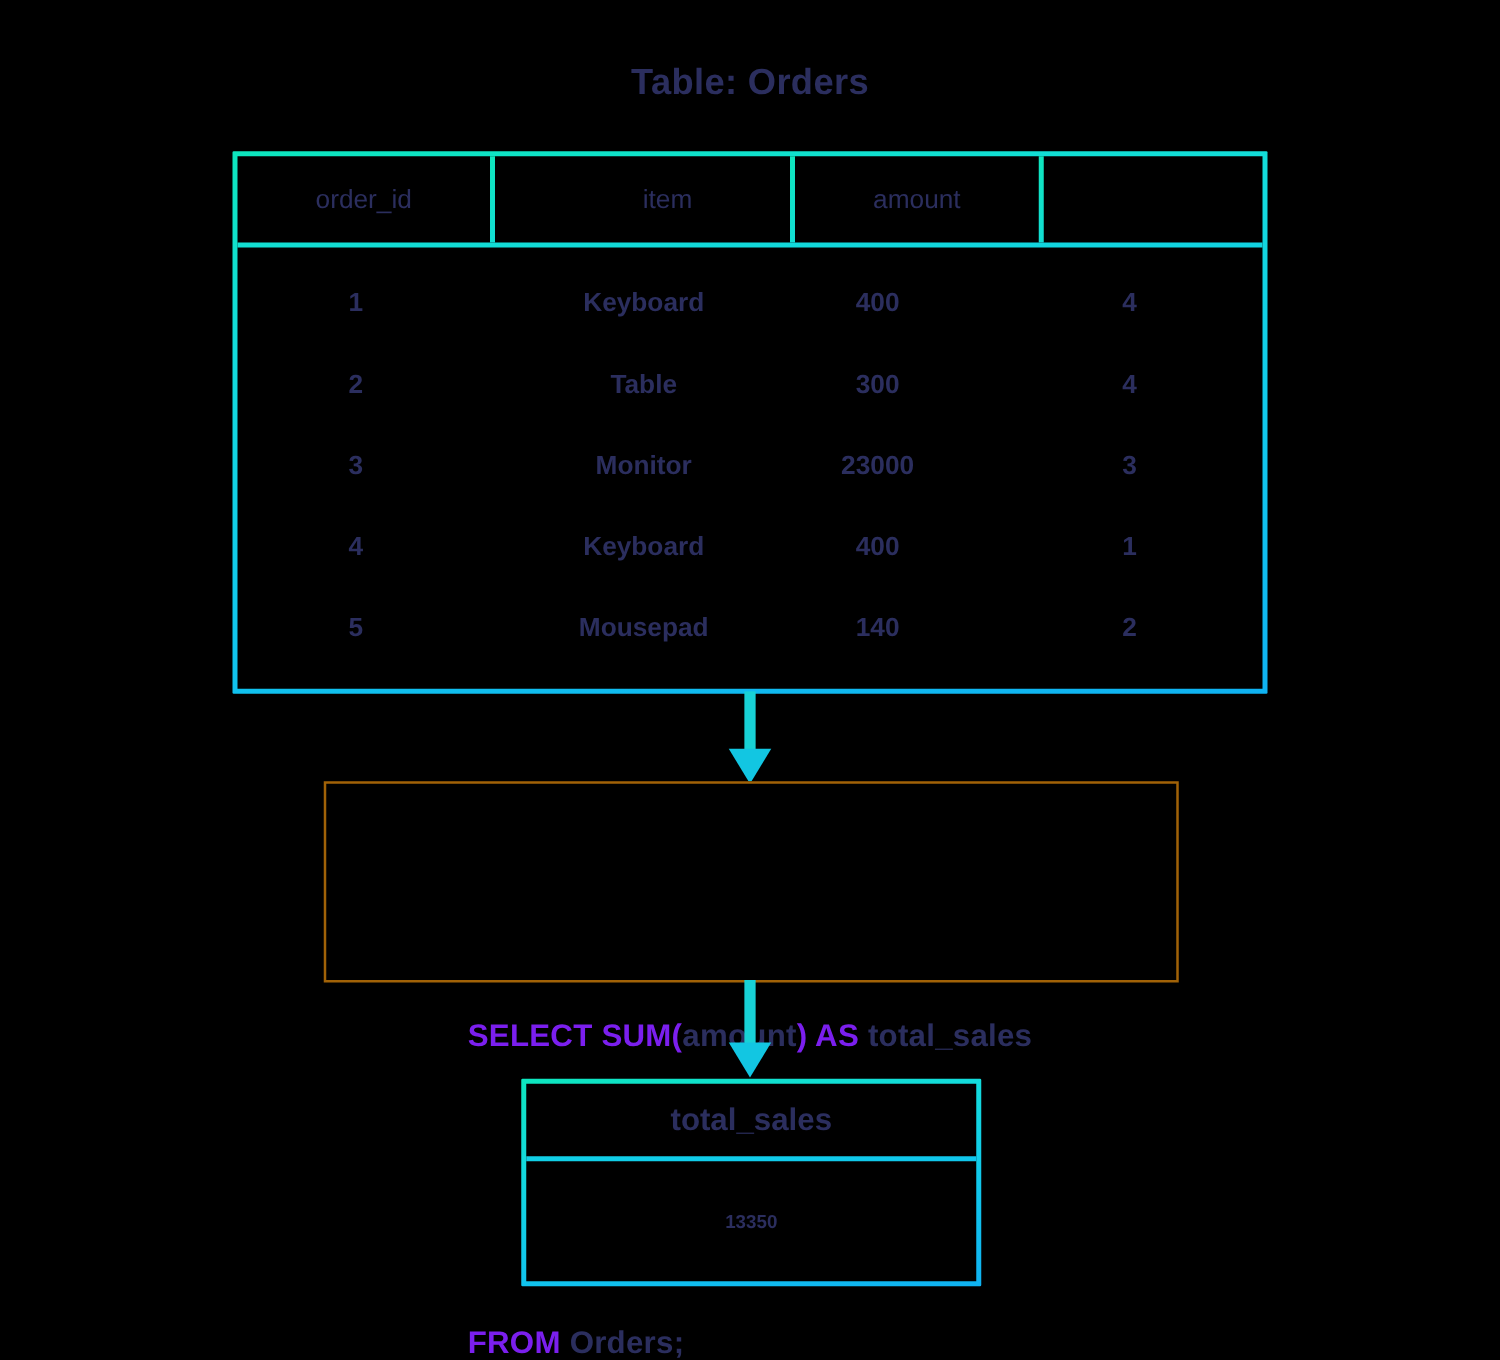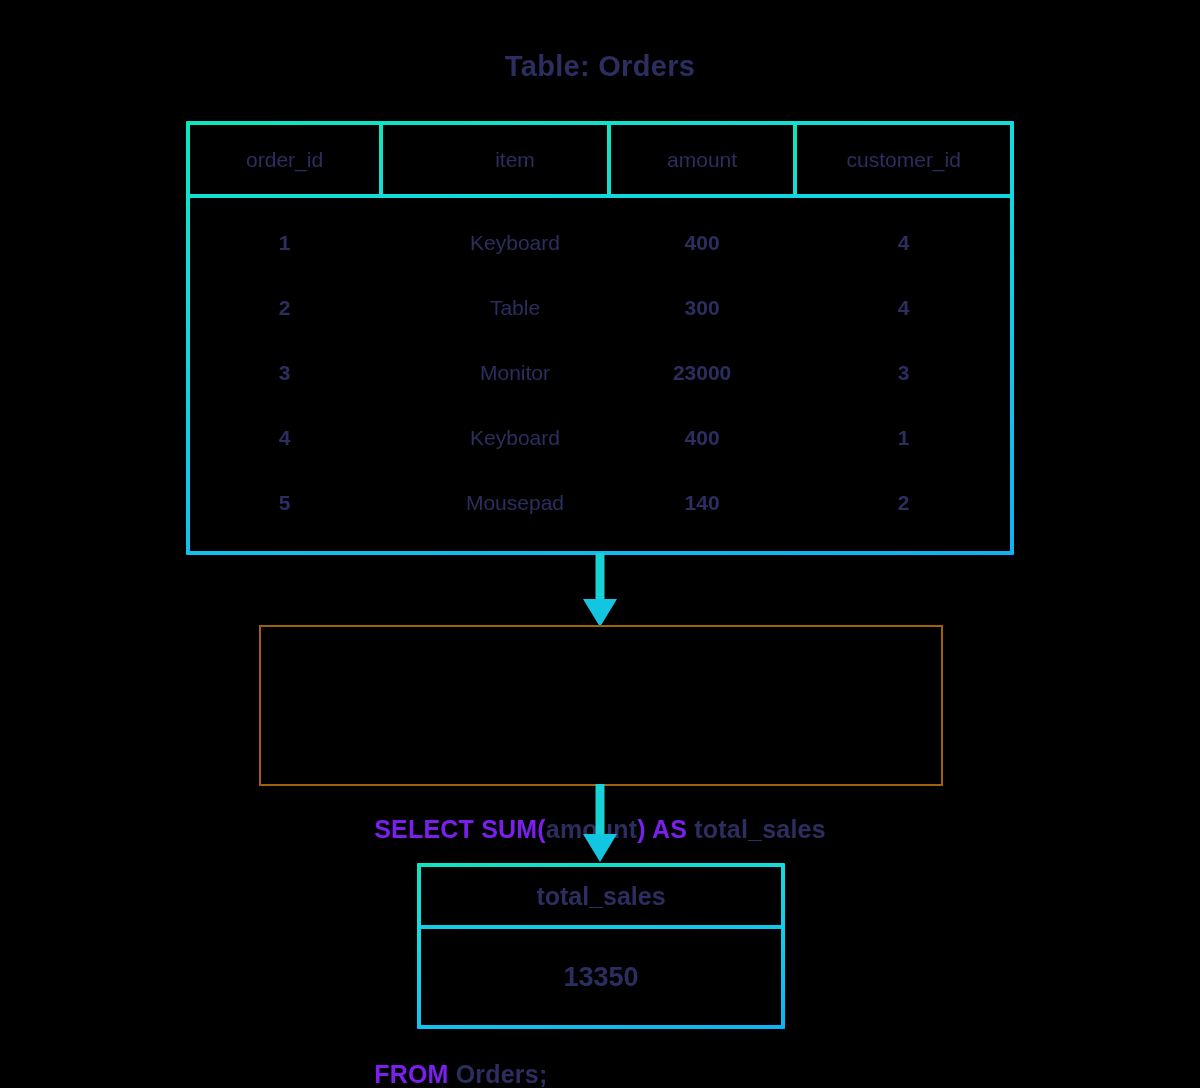--- a/index.html
+++ b/index.html
@@ -109,21 +109,21 @@
   .tbl-headrow .vsep {
     background: linear-gradient(180deg, #0EE6BE, #12DED4);
   }
 
   .head-cell {
     font-size: 21px;
     font-weight: normal;
   }
   .body-cell {
     font-size: 21px;
-    font-weight: normal;
+    font-weight: bold;
   }
   .body-cell.num {
     font-weight: bold;
   }
 
   
   .arrow {
     position: absolute;
   }
 
@@ -179,21 +179,21 @@
     height: 4px;
     flex: none;
     background: linear-gradient(90deg, #11CFE6, #10C6EC);
   }
   .res-body {
     flex: 1;
     display: flex;
     align-items: center;
     justify-content: center;
     color: #2B2E5E;
-    font-size: 27px;
+    font-size: 15px;
     font-weight: bold;
   }
 </style>
 </head>
 <body>
 
 <div id="diagram-root">
 
   <div class="diagram-title">Table: Orders</div>
 
@@ -203,21 +203,20 @@
 
     <div class="tbl-grid">
 
       <div class="tbl-headrow">
         <div class="cell head-cell c-order">order_id</div>
         <div class="vsep"></div>
         <div class="cell head-cell c-item">item</div>
         <div class="vsep"></div>
         <div class="cell head-cell c-amount">amount</div>
         <div class="vsep"></div>
-        <div class="cell head-cell c-cust">customer_id</div>
       </div>
 
       <div class="tbl-headsep"></div>
 
       <div class="tbl-body">
 
         <div class="tbl-row">
           <div class="cell body-cell num  c-order">1</div>
           <div class="vsep"></div>
           <div class="cell body-cell      c-item">Keyboard</div>

